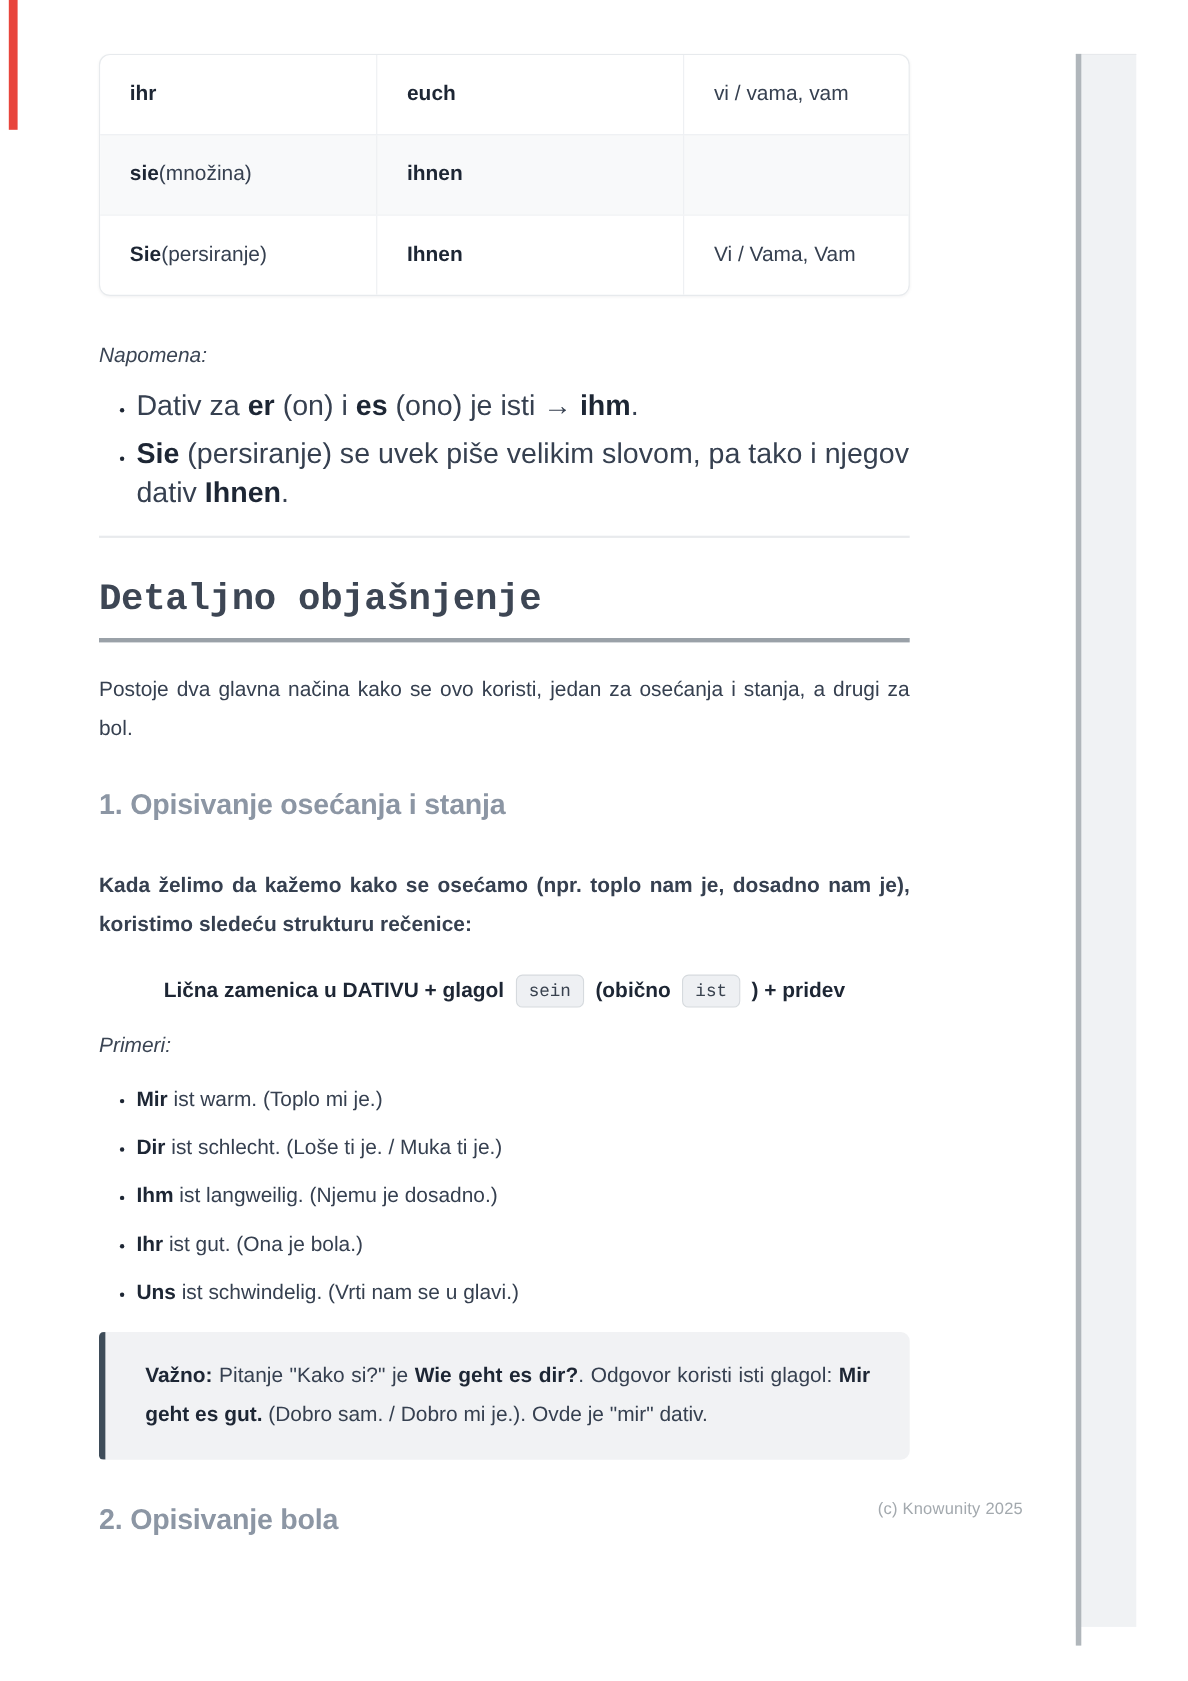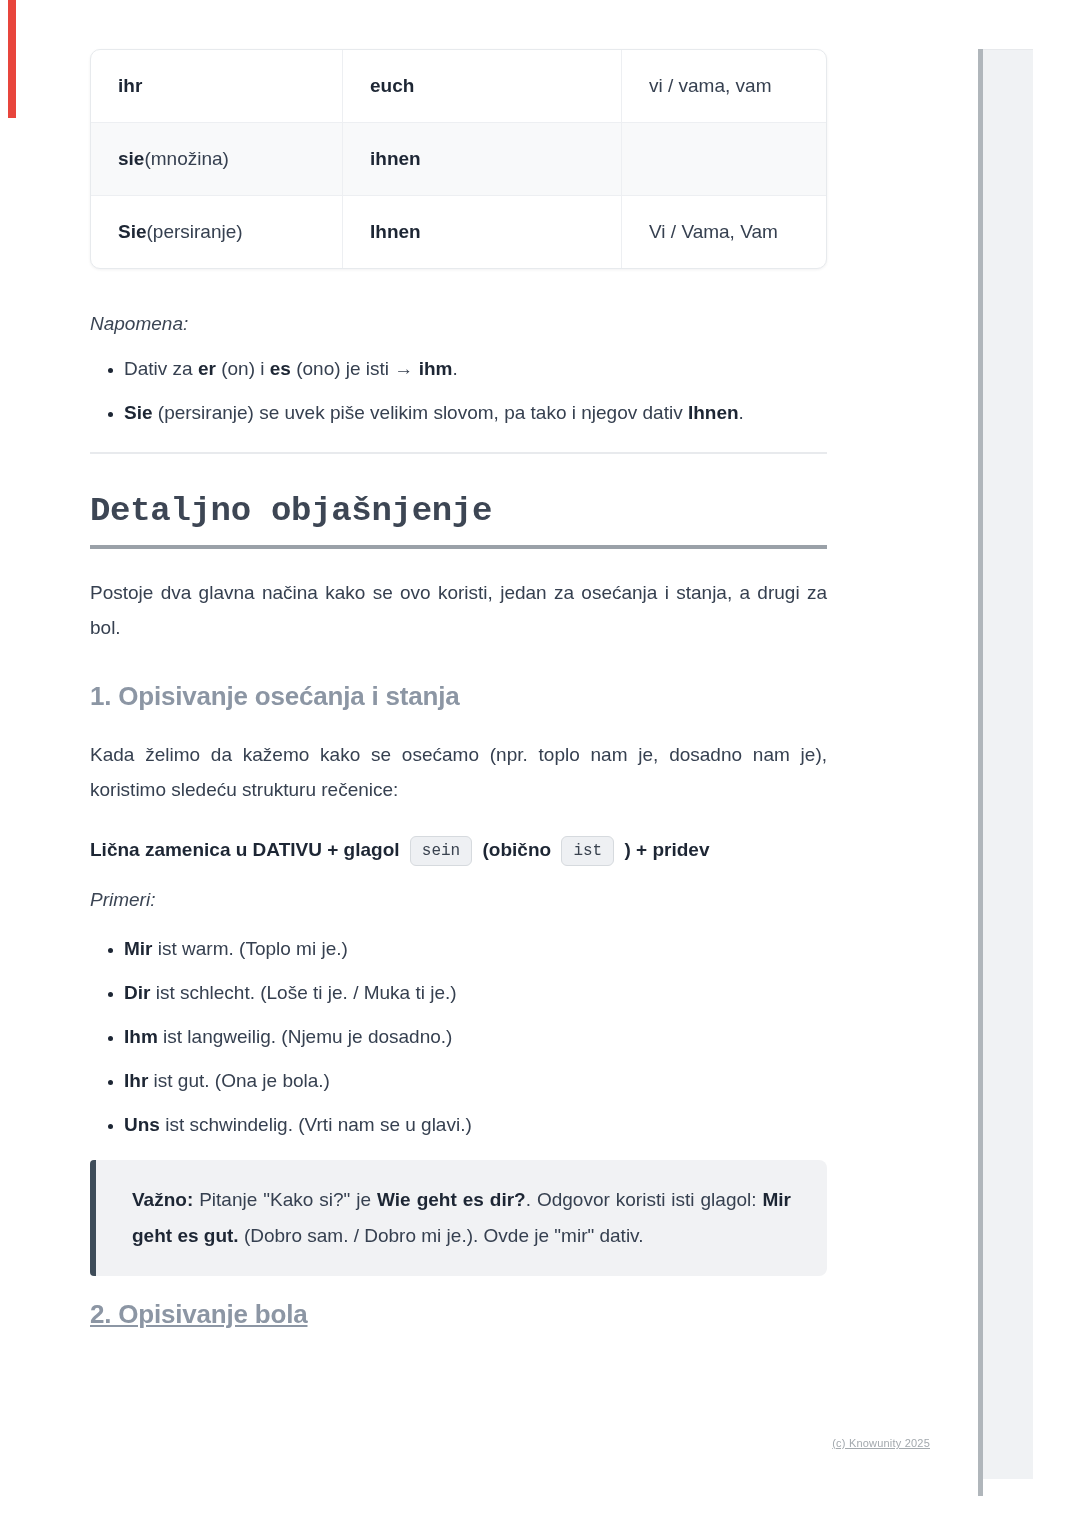--- a/index.html
+++ b/index.html
@@ -11,63 +11,63 @@
   }
   .page { position:relative; width:1000px; height:1528px; background:#ffffff; }
 
   
   .red-bar { position:absolute; left:8px; top:0; width:8px; height:118px; background:var(--accent-red, #e8453c); }
 
   
   .scroll-track { position:absolute; left:978px; top:49px; width:55px; height:1429px; background:#f0f2f4; border-top:1px solid #e7e9ec; }
   .scroll-thumb { position:absolute; left:978px; top:49px; width:5px; height:1447px; background:#b0b6bb; }
 
-  .footer { position:absolute; top:1437px; right:70px; z-index:5; font-size:11px; color:var(--muted, #a3a9ae); letter-spacing:.2px;text-decoration:underline; }
+  .footer { position:absolute; top:1363px; right:70px; z-index:5; font-size:15px; color:var(--muted, #a3a9ae); letter-spacing:.2px; }
 
   .content { position:absolute; left:90px; top:0; width:737px; }
 
   
   .pronoun-table { margin-top:49px; border:1px solid #e7eaed; border-radius:10px; overflow:hidden; box-shadow:0 1px 3px rgba(16,24,40,.06); background:#fff; }
   .t-row { display:flex; height:72px; }
   .t-row + .t-row { border-top:1px solid #edeff2; }
   .t-row.striped { background:#f8f9fa; }
   .t-cell { display:flex; align-items:center; height:100%; padding-left:27px; font-size:19px; box-sizing:border-box; color:var(--body-text, #364050); }
   .t-cell.c1 { width:252px; border-right:1px solid #edeff2; }
   .t-cell.c2 { width:279px; border-right:1px solid #edeff2; }
   .t-cell.c3 { flex:1; }
 
   .b { font-weight:700; color:var(--bold-text, #1d2634); }
 
   .label-italic { margin:44px 0 0 0; font-style:italic; font-size:19px; color:#3b4554; }
 
   ul.notes { margin:16px 0 0 0; padding:0 0 0 34px; }
-  ul.notes li { font-size:19px; line-height:35px; }
+  ul.notes li { font-size:26px; line-height:35px; }
   ul.notes li + li { margin-top:9px; }
   ul.examples { margin:20px 0 0 0; padding:0 0 0 34px; }
   ul.examples li { font-size:19px; line-height:35px; }
   ul.examples li + li { margin-top:9px; }
   li::marker { color:var(--bold-text, #1d2634); font-size:16px; }
 
   .divider { margin:22px 0 0 0; border:none; border-top:2px solid #e8eaed; }
 
   .h1 {
     margin:35px 0 0 0; font-size:34px; line-height:44px; font-weight:700;
     color:var(--heading, #3d4654); letter-spacing:-.3px;
     padding-bottom:12px; border-bottom:4px solid #9aa1a8;font-family:Liberation Mono, monospace;
   }
   .h2 { font-size:26px; line-height:34px; font-weight:700; color:var(--subheading, #8c96a4); letter-spacing:-.2px; }
   .h2.s1 { margin:34px 0 0 0; }
-  .h2.s2 { margin:21px 0 0 0;text-decoration:underline; }
+  .h2.s2 { margin:37px 0 0 0; }
 
   .para { margin:0; font-size:19px; line-height:35px; }
   .para.p1 { margin-top:26px; }
-  .para.p2 { margin-top:24px; }
+  .para.p2 { margin-top:40px;font-weight:bold; }
   .justify { text-align:justify; }
 
-  .formula { margin:22px 0 0 0; font-size:19px; line-height:42px; }
+  .formula { margin:22px 0 0 0; font-size:19px; line-height:42px;text-align:center; }
   .chip {
     display:inline-block; padding:2px 11px; margin:0 5px;
     background:#eef0f3; border:1px solid #d6dade; border-radius:6px;
     font-family:"Liberation Mono", monospace; font-size:16px; line-height:24px;
     color:#39424f; vertical-align:1px; font-weight:400;
   }
 
   .callout {
     margin-top:18px; background:#f1f2f4;
     border-left:6px solid var(--callout-border, #3e4c59);

